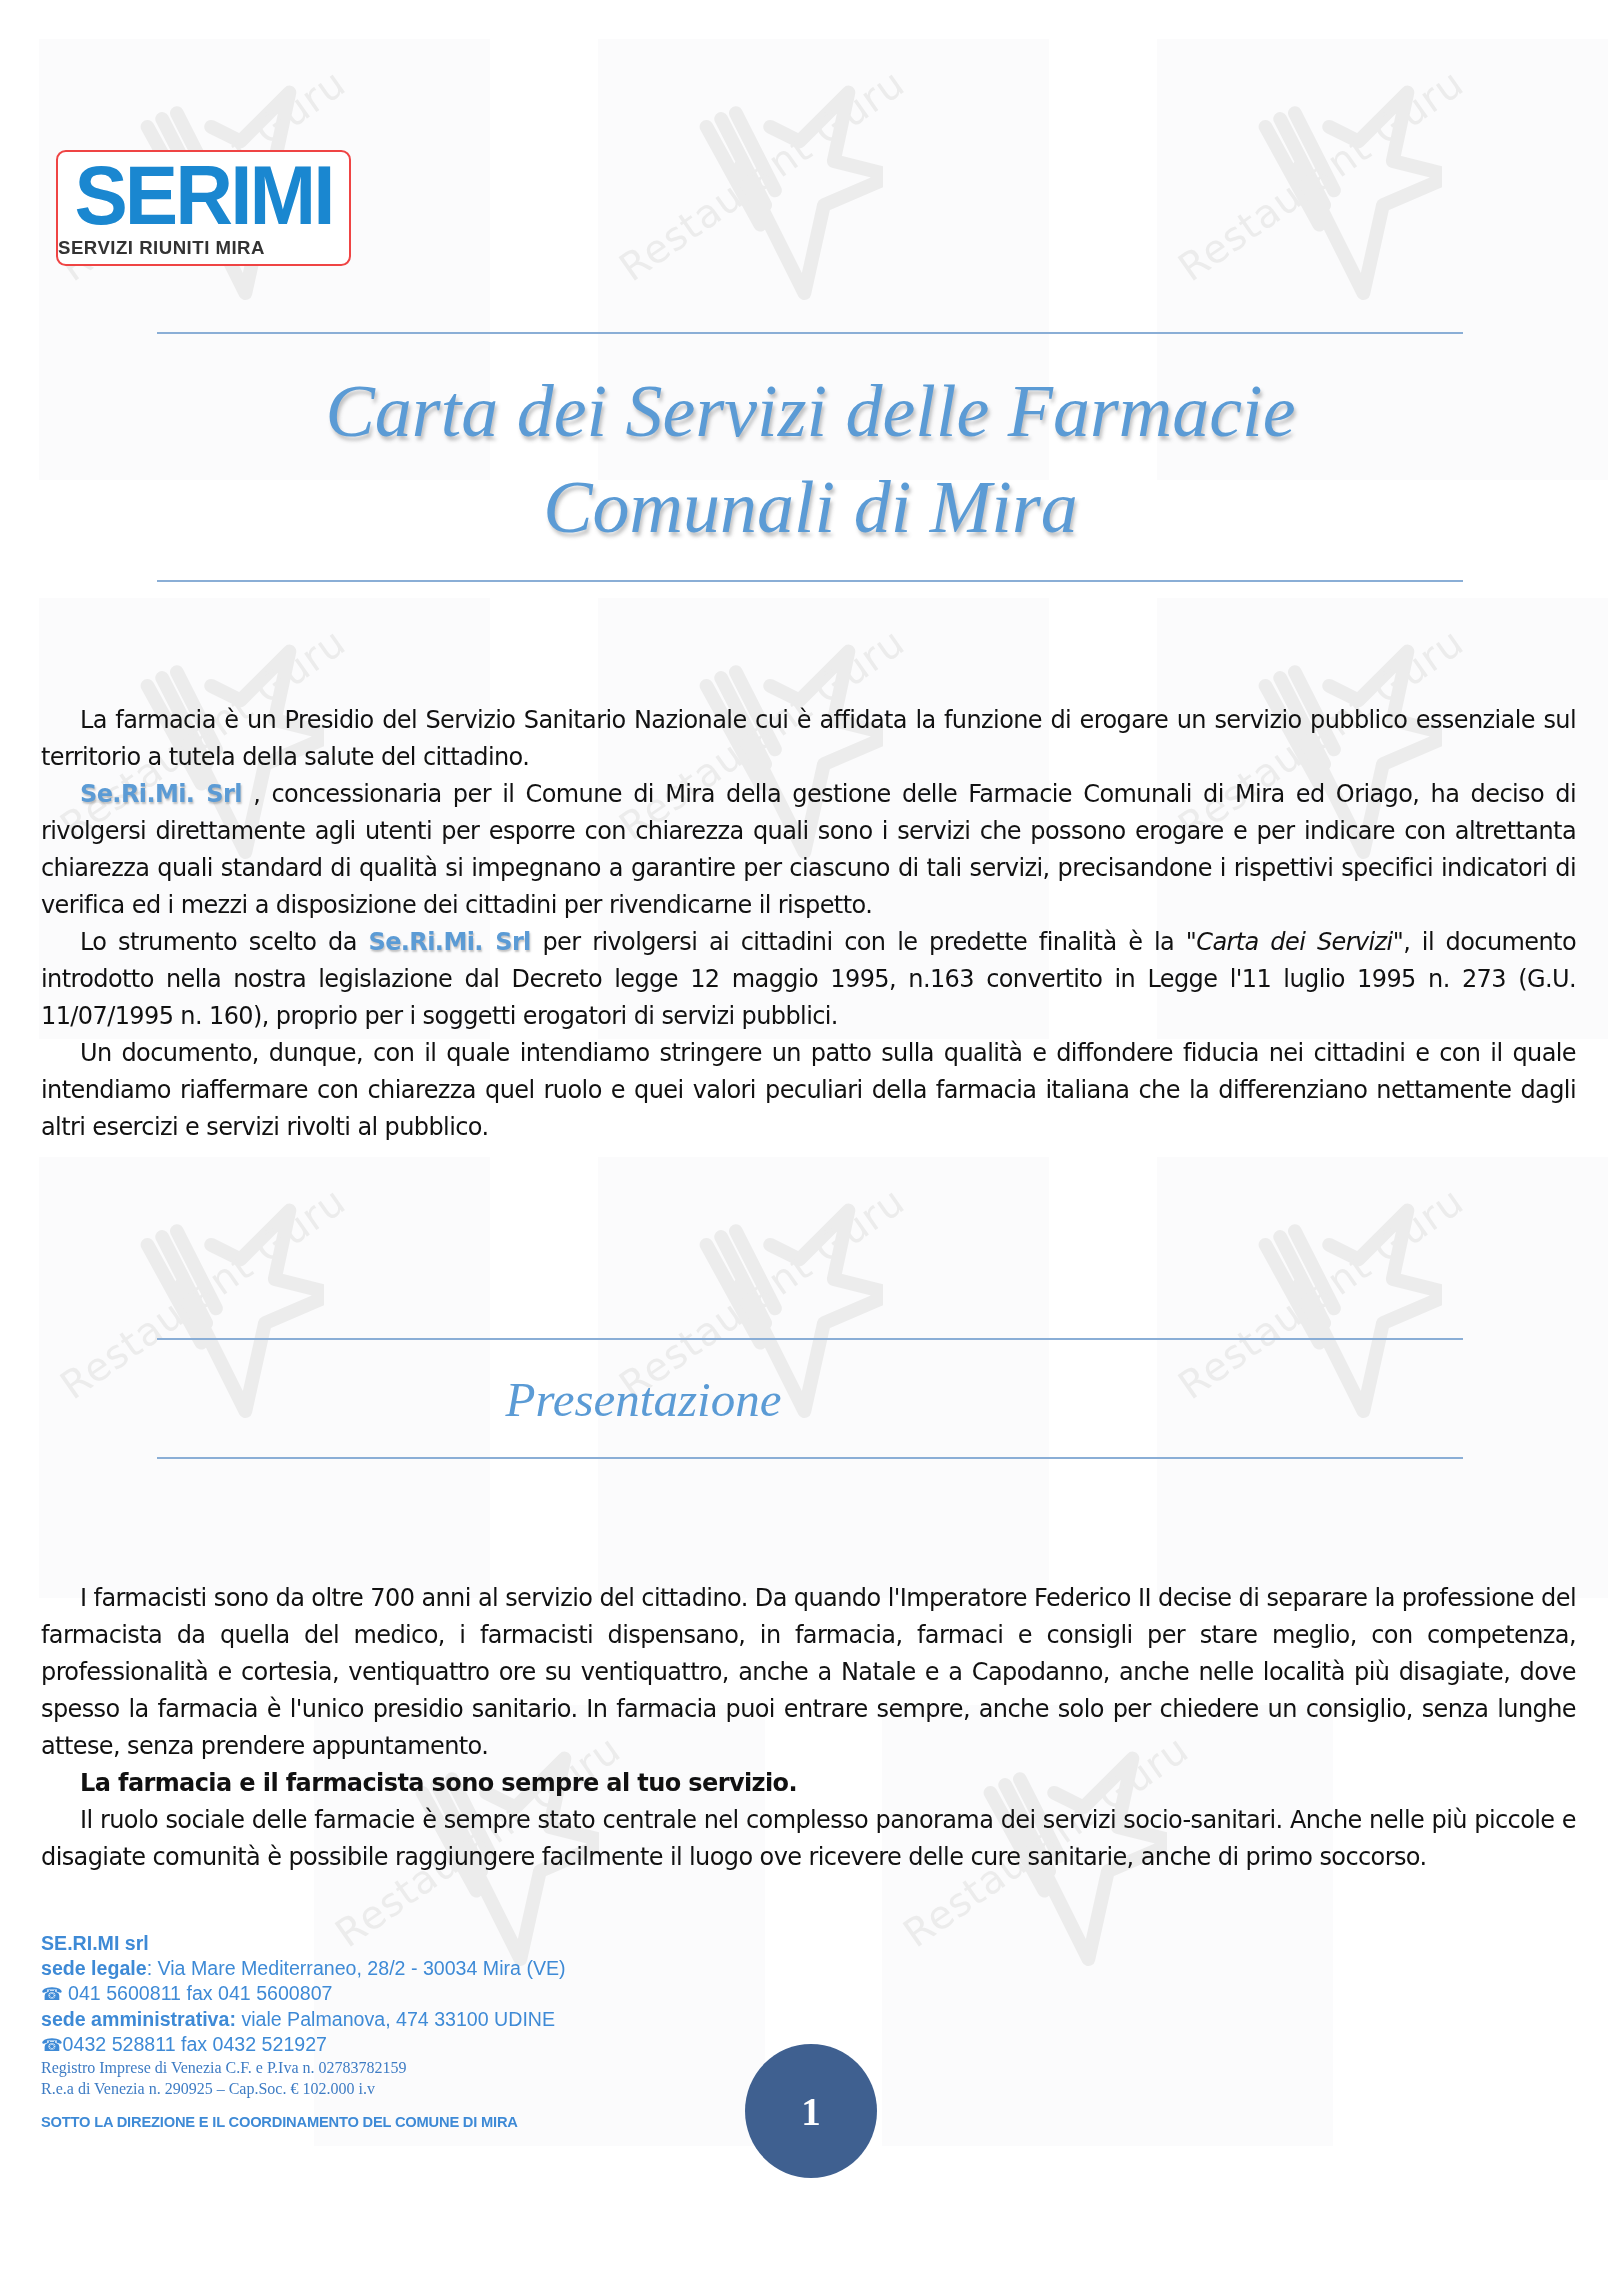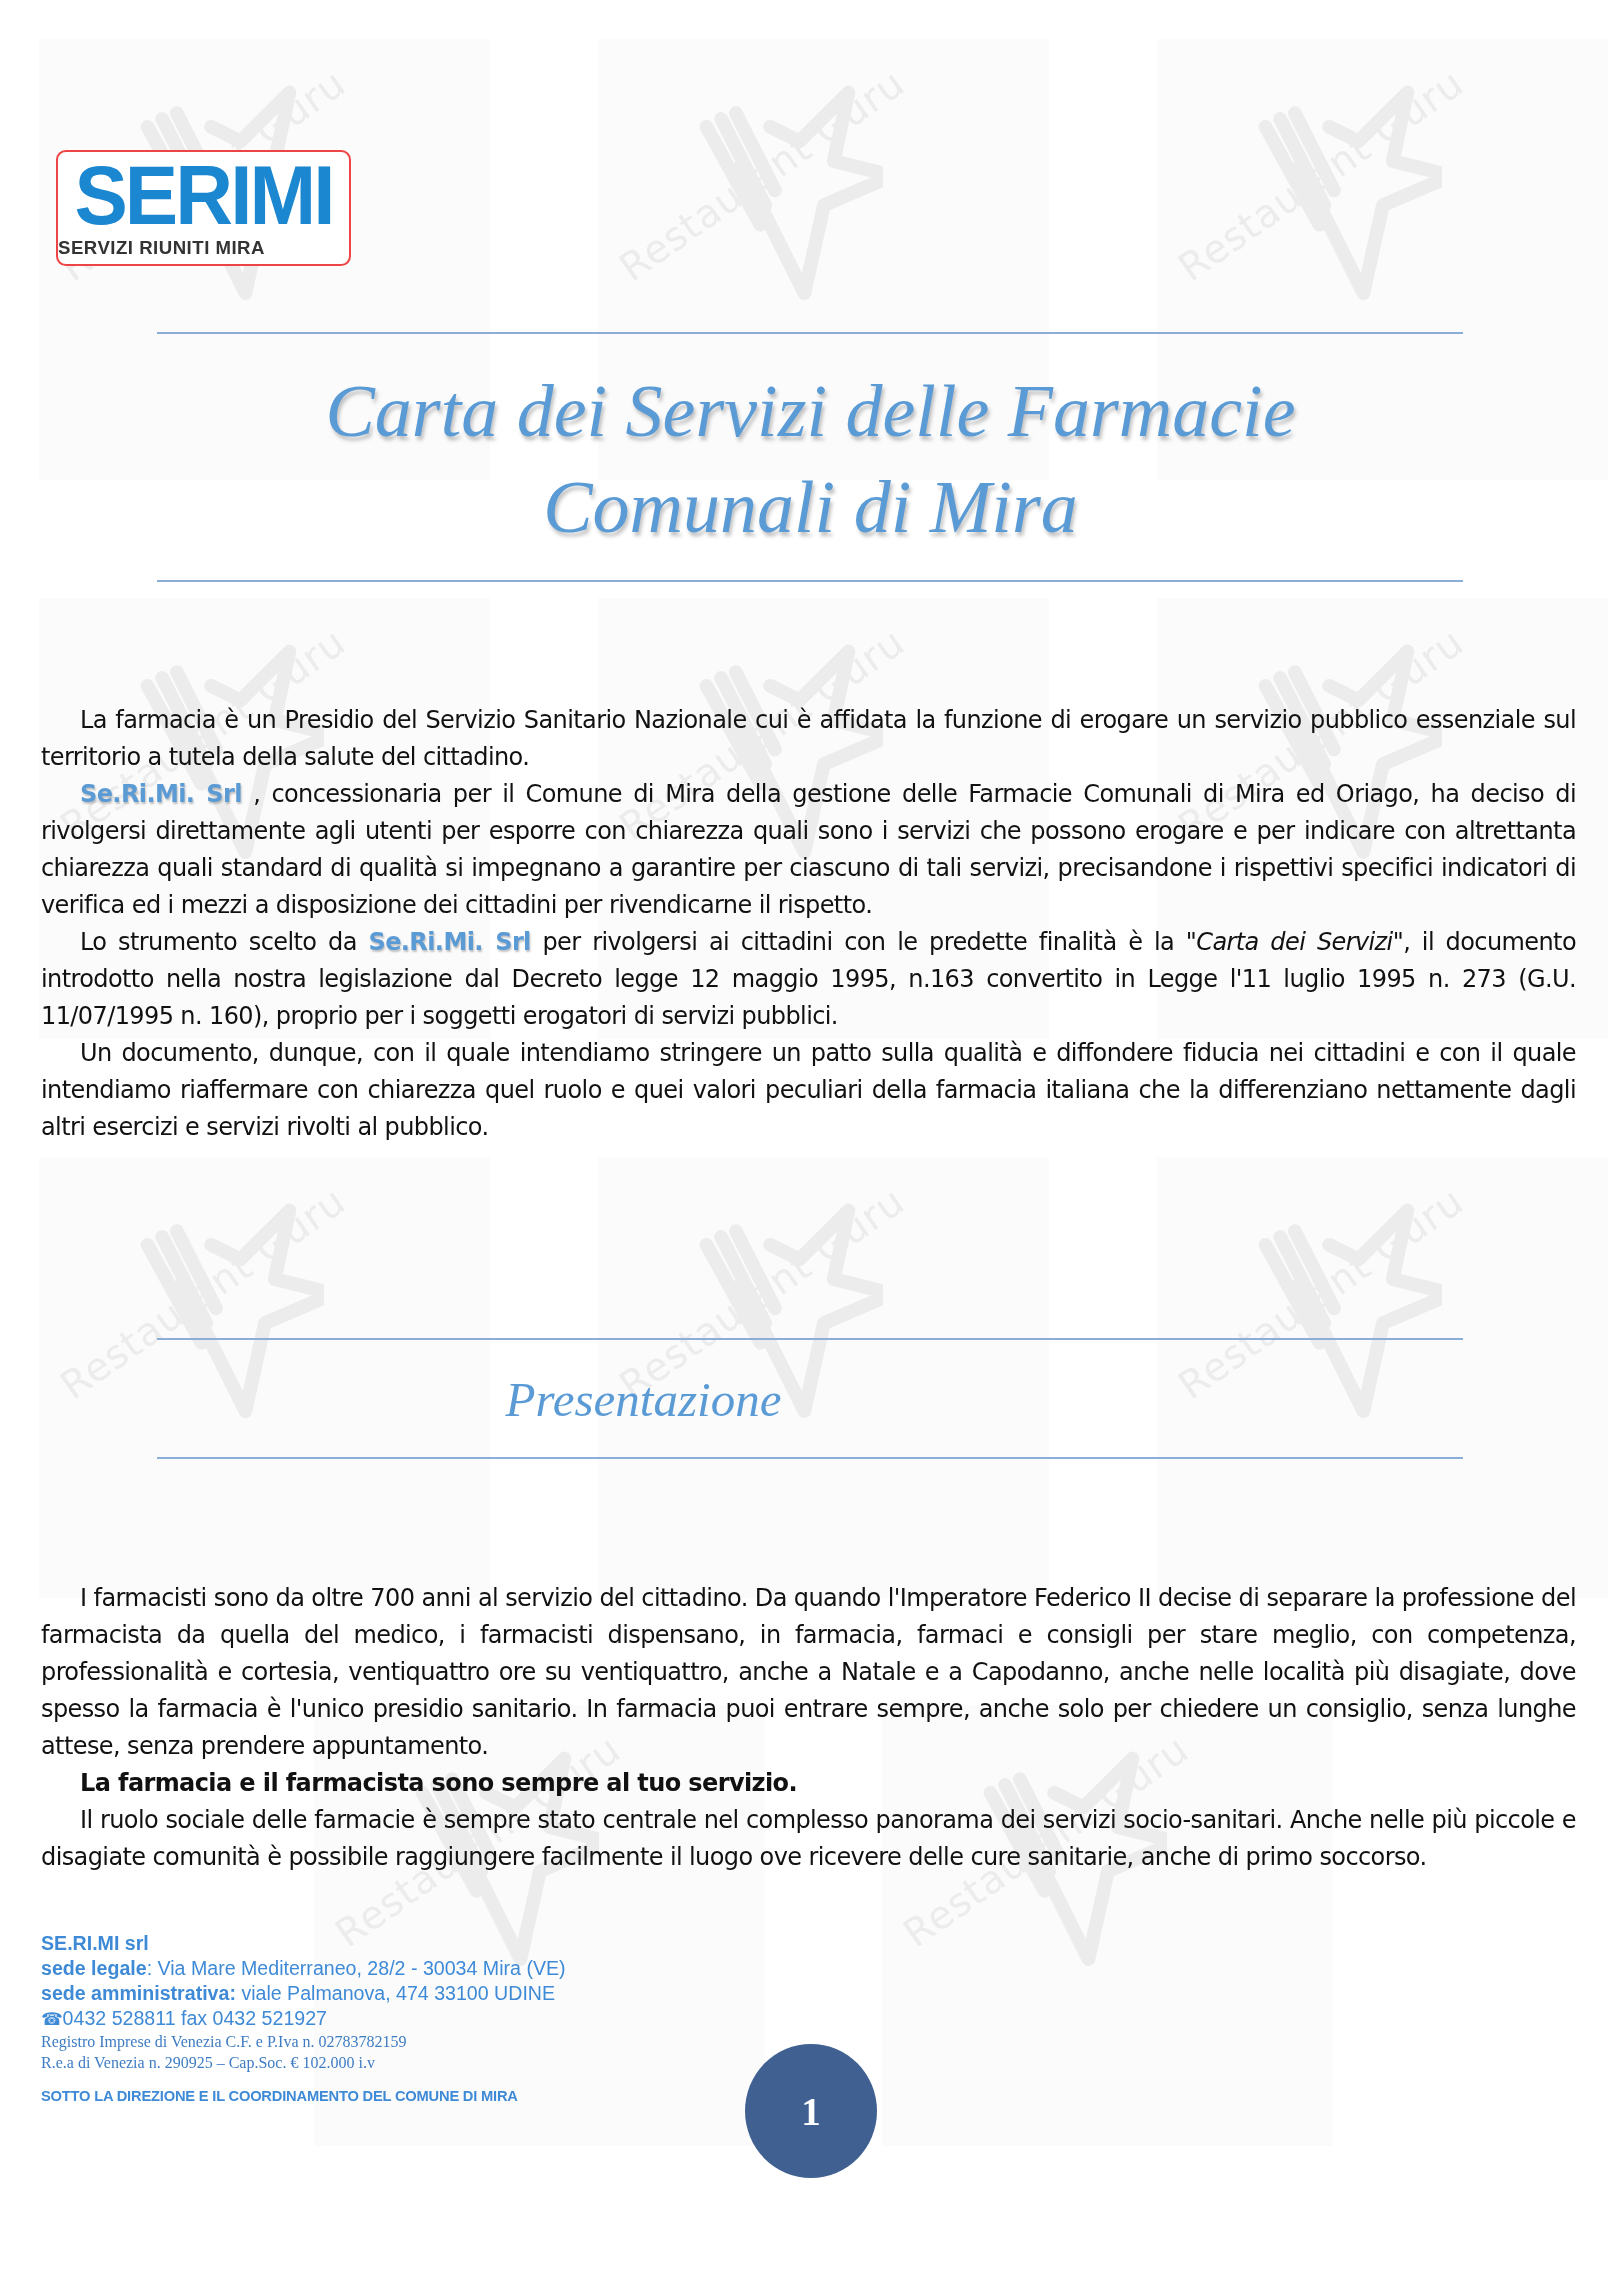--- a/index.html
+++ b/index.html
@@ -191,20 +191,21 @@
 
   <div class="body-block" style="top:1580px;">
     <p>I farmacisti sono da oltre 700 anni al servizio del cittadino. Da quando l'Imperatore Federico II decise di separare la professione del farmacista da quella del medico, i farmacisti dispensano, in farmacia, farmaci e consigli per stare meglio, con competenza, professionalità e cortesia, ventiquattro ore su ventiquattro, anche a Natale e a Capodanno, anche nelle località più disagiate, dove spesso la farmacia è l'unico presidio sanitario. In farmacia puoi entrare sempre, anche solo per chiedere un consiglio, senza lunghe attese, senza prendere appuntamento.</p>
     <p class="bold-line">La farmacia e il farmacista sono sempre al tuo servizio.</p>
     <p>Il ruolo sociale delle farmacie è sempre stato centrale nel complesso panorama dei servizi socio-sanitari. Anche nelle più piccole e disagiate comunità è possibile raggiungere facilmente il luogo ove ricevere delle cure sanitarie, anche di primo soccorso.</p>
   </div>
 
   <div class="footer">
     <div class="f-line f-bold">SE.RI.MI srl</div>
     <div class="f-line"><span class="f-bold">sede legale</span><span>: Via Mare Mediterraneo, 28/2 -  30034 Mira (VE)</span></div>
+    <div class="f-line"><span class="phone">☎</span> <span>041 5600811  fax 041 5600807</span></div>
     <div class="f-line"><span class="f-bold">sede amministrativa:</span><span> viale Palmanova, 474 33100 UDINE</span></div>
     <div class="f-line"><span class="phone">☎</span><span>0432 528811 fax 0432 521927</span></div>
     <div class="f-serif">Registro Imprese di Venezia C.F. e P.Iva  n. 02783782159</div>
     <div class="f-serif">R.e.a di Venezia n. 290925 – Cap.Soc. € 102.000 i.v</div>
     <div class="f-caps">SOTTO LA DIREZIONE E  IL COORDINAMENTO DEL COMUNE DI MIRA</div>
   </div>
 
   <div class="page-num">1</div>
 </div>
 

